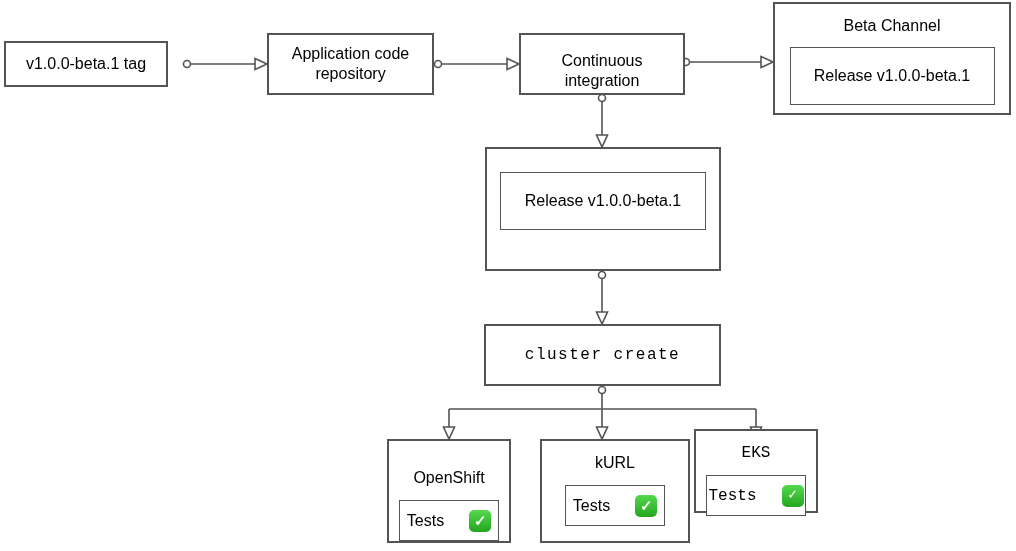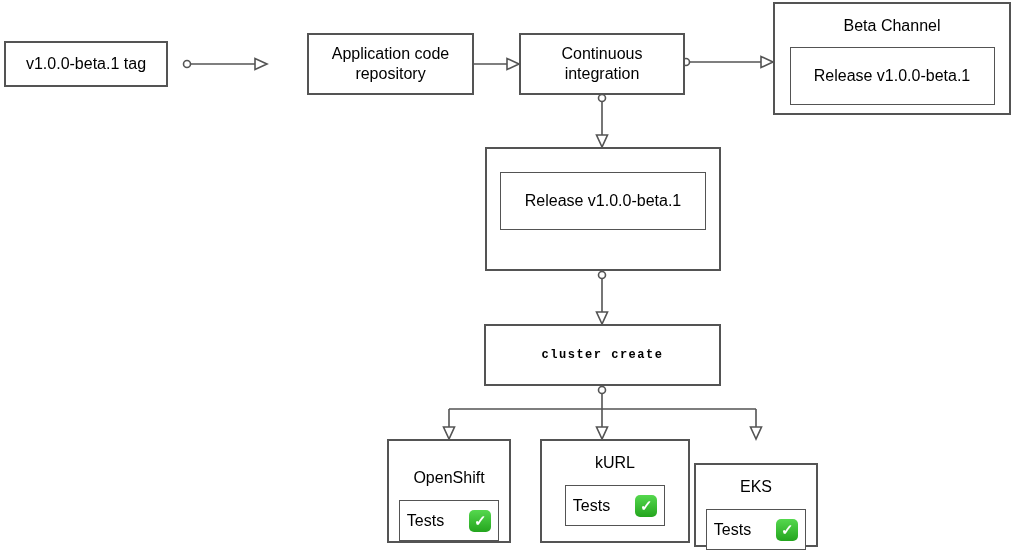--- a/index.html
+++ b/index.html
@@ -27,21 +27,21 @@
   .simple{display:flex;align-items:center;justify-content:center;text-align:center;padding:2px 4px;}
   .container-node{display:flex;flex-direction:column;align-items:center;padding-top:12px;}
   .node-title{line-height:20px;text-align:center;flex:none;}
   .inner-box{
     box-sizing:border-box;border:1.5px solid var(--border);background:var(--node-background);
     display:flex;align-items:center;justify-content:center;text-align:center;flex:none;
   }
   .release-inner{width:205px;height:58px;margin-top:11px;}
   .temp-release-inner{width:206px;}
   .tests-inner{width:100px;height:41px;margin-top:12px;gap:25px;}
-  .mono{font-family:"Liberation Mono","DejaVu Sans Mono",monospace;font-weight:bold;font-size:12px;letter-spacing:1.5px;}
+  .mono{font-family:"Liberation Mono","DejaVu Sans Mono",monospace;font-weight:normal;font-size:16px;letter-spacing:1.5px;}
   .check-icon{
     width:22px;height:22px;border-radius:5px;flex:none;
     background:linear-gradient(180deg,var(--check-green-top),var(--check-green-bottom));
     color:var(--check-mark-color);display:flex;align-items:center;justify-content:center;
     font-size:15px;font-weight:bold;line-height:22px;
   }
 </style>
 </head>
 <body>
 
@@ -79,25 +79,25 @@
       <polygon points="449,439 443.5,427 454.5,427"></polygon>
       <polygon points="602,439 596.5,427 607.5,427"></polygon>
       <polygon points="756,439 750.5,427 761.5,427"></polygon>
     </g>
   </svg>
 
   <div class="node simple" style="left:4px;top:41px;width:164px;height:46px;">
     <span>v1.0.0-beta.1 tag</span>
   </div>
 
-  <div class="node simple" style="left:267px;top:33px;width:167px;height:62px;margin-left:40px;">
+  <div class="node simple" style="left:267px;top:33px;width:167px;height:62px;">
     <span>Application code repository</span>
   </div>
 
-  <div class="node simple" style="left:519px;top:33px;width:166px;height:62px;">
+  <div class="node simple" style="left:519px;top:33px;width:166px;height:62px;align-items:flex-end;">
     <span>Continuous integration</span>
   </div>
 
   <div class="node container-node" style="left:773px;top:2px;width:238px;height:113px;">
     <div class="node-title">Beta Channel</div>
     <div class="inner-box release-inner">
       <span>Release v1.0.0-beta.1</span>
     </div>
   </div>
 
@@ -120,21 +120,21 @@
   </div>
 
   <div class="node container-node" style="left:540px;top:439px;width:150px;height:104px;">
     <div class="node-title">kURL</div>
     <div class="inner-box tests-inner">
       <span>Tests</span>
       <span class="check-icon">✓</span>
     </div>
   </div>
 
-  <div class="node container-node" style="left:694px;top:463px;width:124px;height:84px;">
+  <div class="node container-node" style="left:694px;top:429px;width:124px;height:84px;font-family:Liberation Mono, monospace;">
     <div class="node-title">EKS</div>
     <div class="inner-box tests-inner">
       <span>Tests</span>
       <span class="check-icon">✓</span>
     </div>
   </div>
 
 </div>
 
 </body></html>

